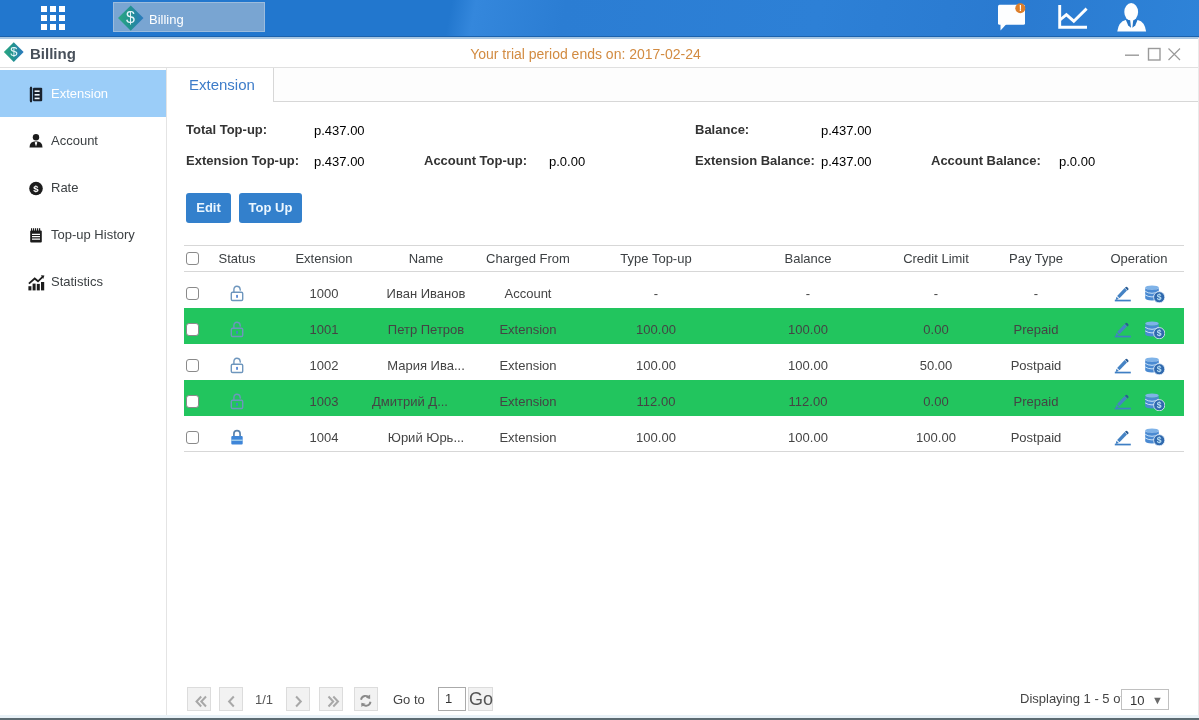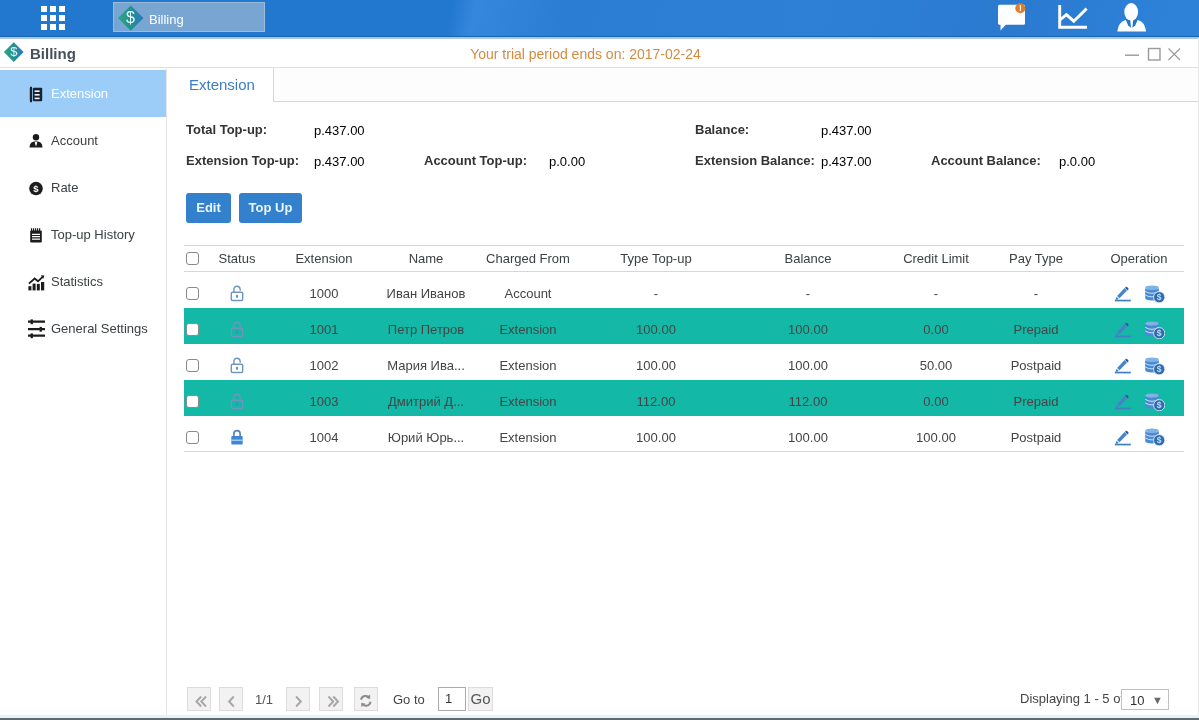--- a/index.html
+++ b/index.html
@@ -40,21 +40,21 @@
 .stats { position:absolute; left:0; top:34px; width:1031px; }
 .stats .lbl { font-weight:bold; color:#333; font-size:13px; position:absolute; }
 .stats .val { color:#000000; font-size:13px; position:absolute; }
 
 .btn { position:absolute; height:30px; background:#3380cc; color:#eaf6ff; font-size:13px; font-weight:bold; text-align:center; line-height:30px; border-radius:3px; }
 
 
 .tbl { position:absolute; left:16px; top:177px; width:1000px; font-size:13px; color:#444; }
 .tbl .hdr { height:27px; border-top:1px solid #d7d7d7; border-bottom:1px solid #d7d7d7; position:relative; }
 .tbl .row { height:36px; position:relative; }
-.tbl .row.alt { background:#14b8a6; }
+.tbl .row.alt { background:#22c55e; }
 .tbl .row.last { border-bottom:1px solid #d7d7d7; }
 .cell { position:absolute; top:0; height:100%; display:flex; align-items:center; justify-content:center; padding-top:7px; }
 .hcell { position:absolute; top:0; height:100%; display:flex; align-items:center; justify-content:center; color:#3c4043; }
 .cb { width:13px; height:13px; border:1px solid #8a8a8a; border-radius:3px; background:#fff; }
 
 
 .pager { position:absolute; left:187px; white-space:nowrap; top:687px; height:24px; font-size:13px; color:#555; }
 .pbtn { position:absolute; width:24px; height:24px; background:#f2f2f2; border:1px solid #dcdcdc; color:#b0b0b0; text-align:center; line-height:22px; font-size:14px; } .pbtn svg { vertical-align:middle; margin-top:2px; }
 .pright { position:absolute; top:687px; font-size:13px; color:#444; }
 .bottomline1 { position:absolute; left:0; bottom:2px; width:1199px; height:3px; background:#e8f1f7; }
@@ -211,23 +211,20 @@
       </svg>Account</div>
   <div class="sitem"><svg width="16" height="17" viewBox="0 0 16 17" style="color:#1c1c1c">
         <use href="#i-rate"></use>
       </svg>Rate</div>
   <div class="sitem"><svg width="16" height="17" viewBox="0 0 16 17" style="color:#1c1c1c">
         <use href="#i-top"></use>
       </svg>Top-up History</div>
   <div class="sitem"><svg width="17" height="17" viewBox="0 0 17 17" style="color:#1c1c1c">
         <use href="#i-sta"></use>
       </svg>Statistics</div>
-  <div class="sitem"><svg width="17" height="20" viewBox="0 0 17 20" style="color:#1c1c1c; top:14px;">
-        <use href="#i-gen"></use>
-      </svg>General Settings</div>
 </div>
 
 <div class="content">
   <div class="tabstrip">
     <div class="rest"></div>
     <div class="tab">Extension</div>
   </div>
 
   <div class="stats">
     <div class="lbl" style="left:18px; top:20px;">Total Top-up:</div>
@@ -341,21 +338,21 @@
     <div class="row alt">
       <div class="cell" style="left:0; width:16px;">
           <div class="cb"></div>
         </div>
       <div class="cell" style="left:20px; width:66px;">
           <svg width="16" height="17" viewBox="0 0 16 17">
             <use href="#lockopen"></use>
           </svg>
         </div>
       <div class="cell" style="left:100px; width:80px;">1003</div>
-      <div class="cell" style="left:200px; width:84px;">Дмитрий Д...</div>
+      <div class="cell" style="left:184px; width:84px;">Дмитрий Д...</div>
       <div class="cell" style="left:300px; width:88px;">Extension</div>
       <div class="cell" style="left:410px; width:124px;">112.00</div>
       <div class="cell" style="left:575px; width:98px;">112.00</div>
       <div class="cell" style="left:705px; width:94px;">0.00</div>
       <div class="cell" style="left:810px; width:84px;">Prepaid</div>
       <div class="cell ops" style="left:910px; width:90px;">
           <svg width="17" height="17" viewBox="0 0 17 17" style="margin-right:14px">
             <use href="#pencil"></use>
           </svg>
           <svg width="20" height="18" viewBox="0 0 20 18">
@@ -404,21 +401,21 @@
         <use href="#chr1"></use>
       </svg></div>
   <div class="pbtn" style="left:132px"><svg width="17" height="17" viewBox="0 0 17 17">
         <use href="#chr2"></use>
       </svg></div>
   <div class="pbtn" style="left:167px"><svg width="16" height="16" viewBox="0 0 17 17">
         <use href="#refr"></use>
       </svg></div>
   <div style="position:absolute; left:206px; top:5px; color:#444; white-space:nowrap;">Go to</div>
   <div style="position:absolute; left:251px; top:0; width:28px; height:24px; border:1px solid #aaa; background:#fff; line-height:22px; padding-left:6px; color:#333;">1</div>
-  <div class="pbtn" style="left:281px; width:25px; color:#555; font-size:15px;">Go</div>
+  <div class="pbtn" style="left:281px; width:25px; color:#555; font-size:18px;">Go</div>
 </div>
 <div class="pright" style="left:1020px; top:691px;">Displaying 1 - 5 of 5</div>
 <div style="position:absolute; left:1121px; top:689px; width:48px; height:21px; border:1px solid #c0c0c0; background:#fff; font-size:13px; color:#333;padding-left:44px;">
   <span style="position:absolute; left:8px; top:3px;">10</span>
   <span style="position:absolute; right:5px; top:4px; color:#6a6a6a; font-size:11px;">▼</span>
 </div>
 
 <div style="position:absolute; right:0; top:38px; width:1px; height:680px; background:#e9e9e9;"></div>
 <div class="bottomline1"></div>
 <div class="bottomline2"></div>

